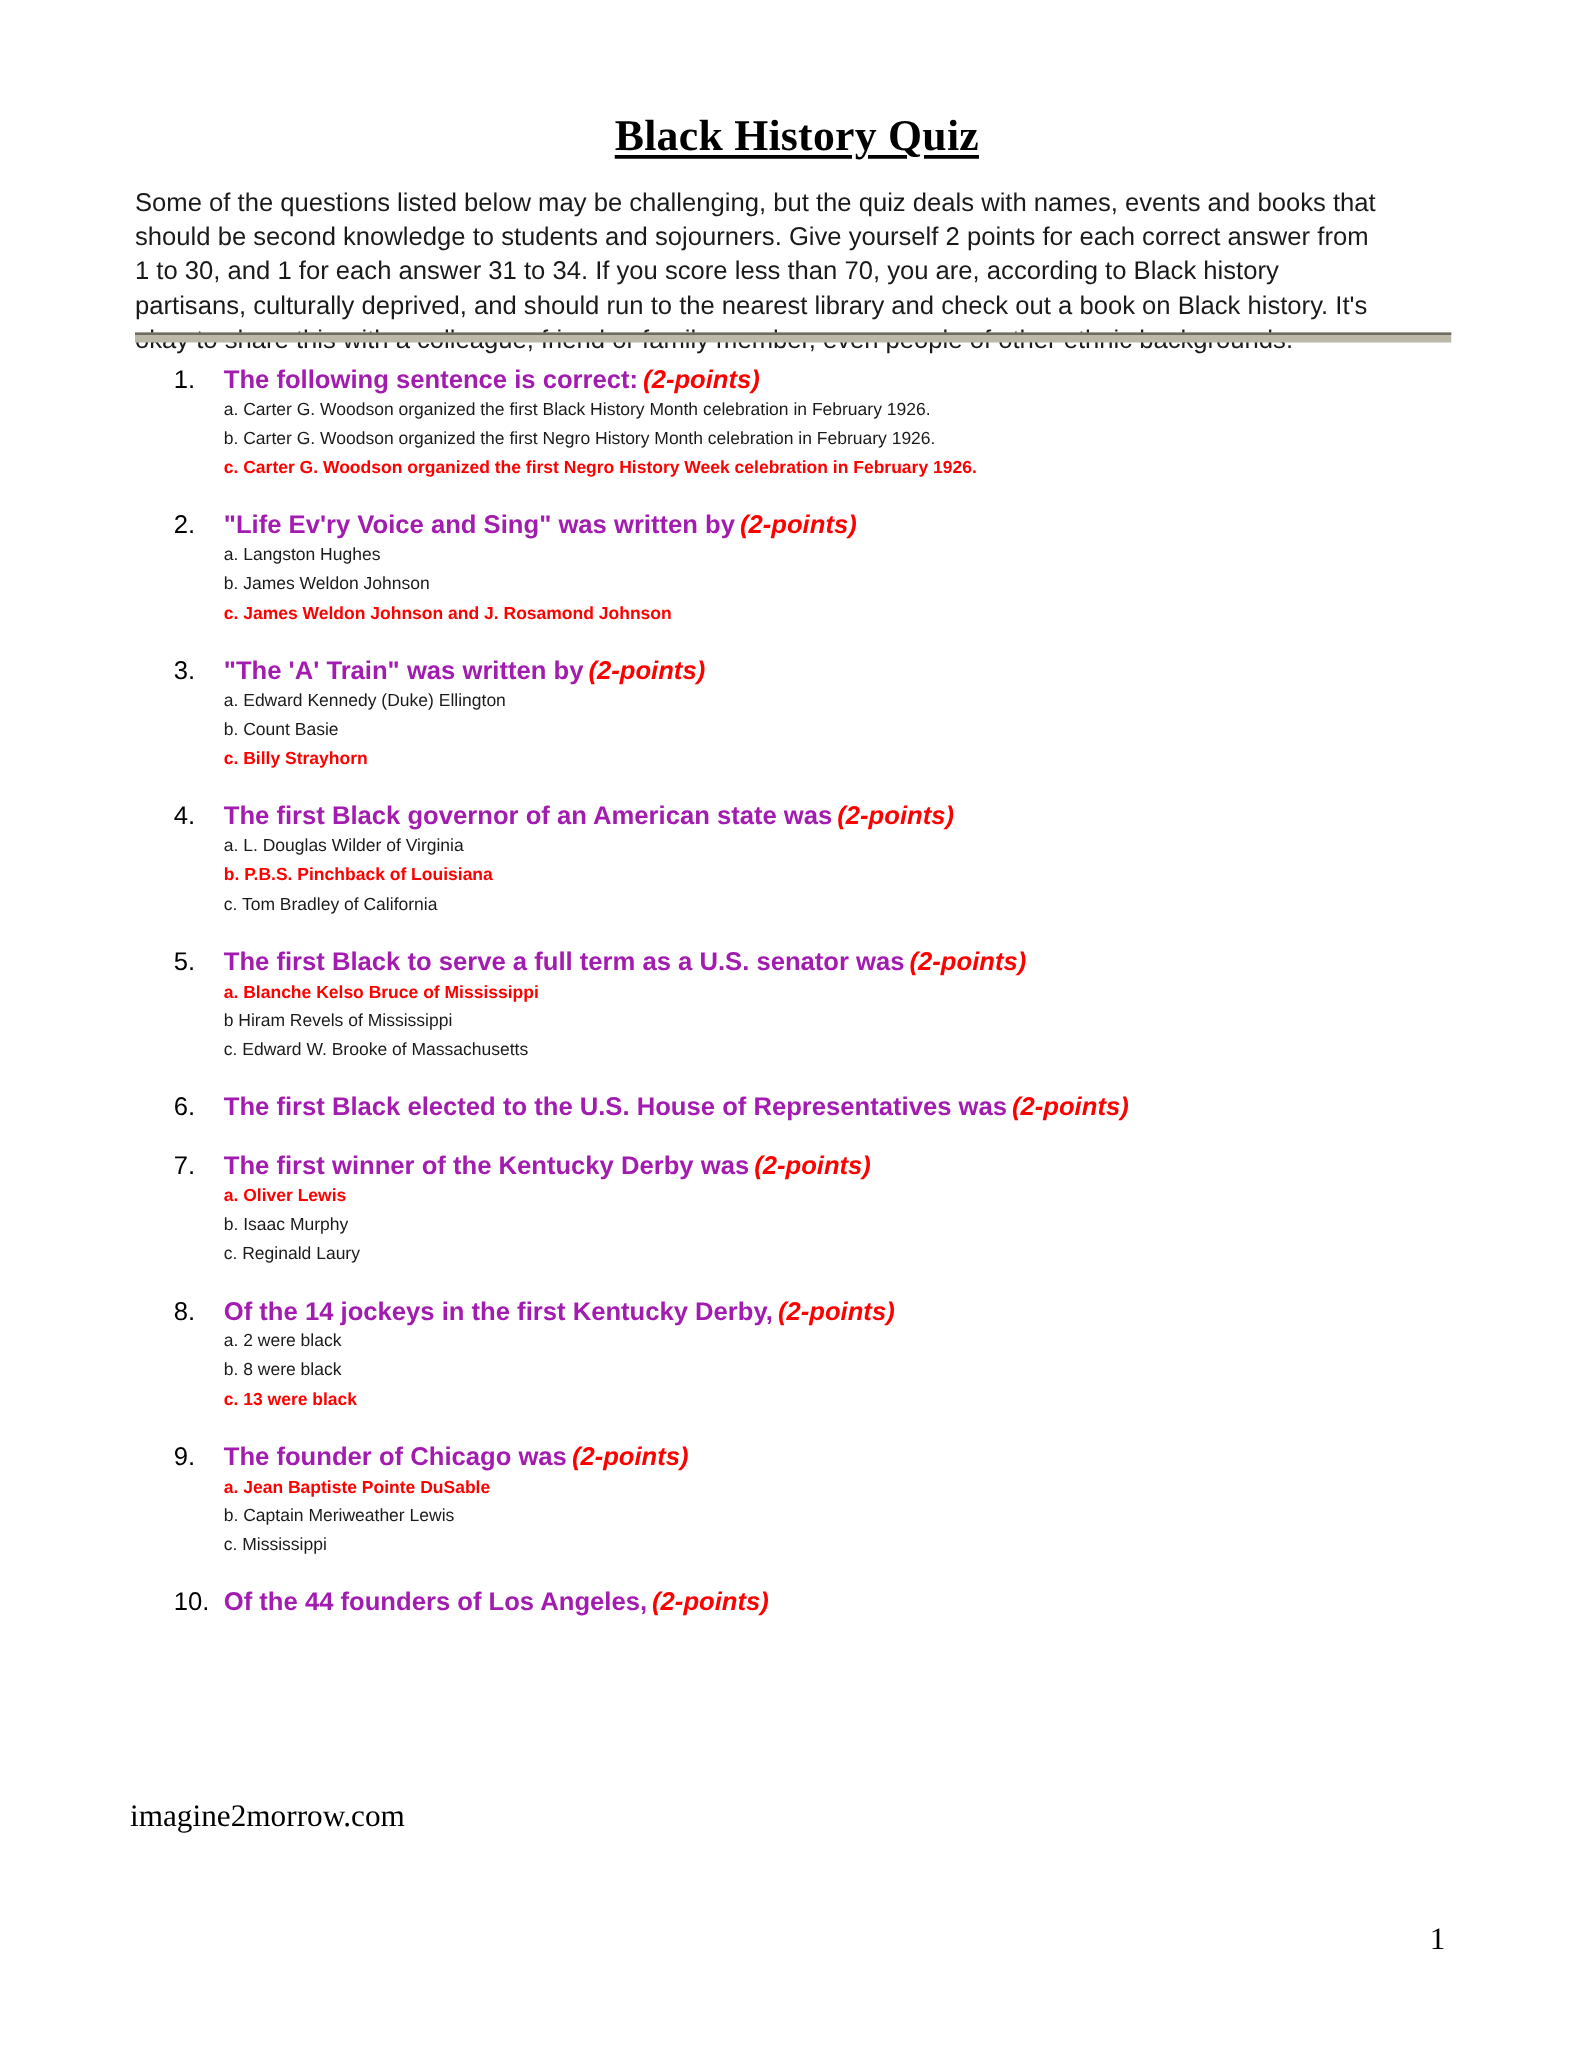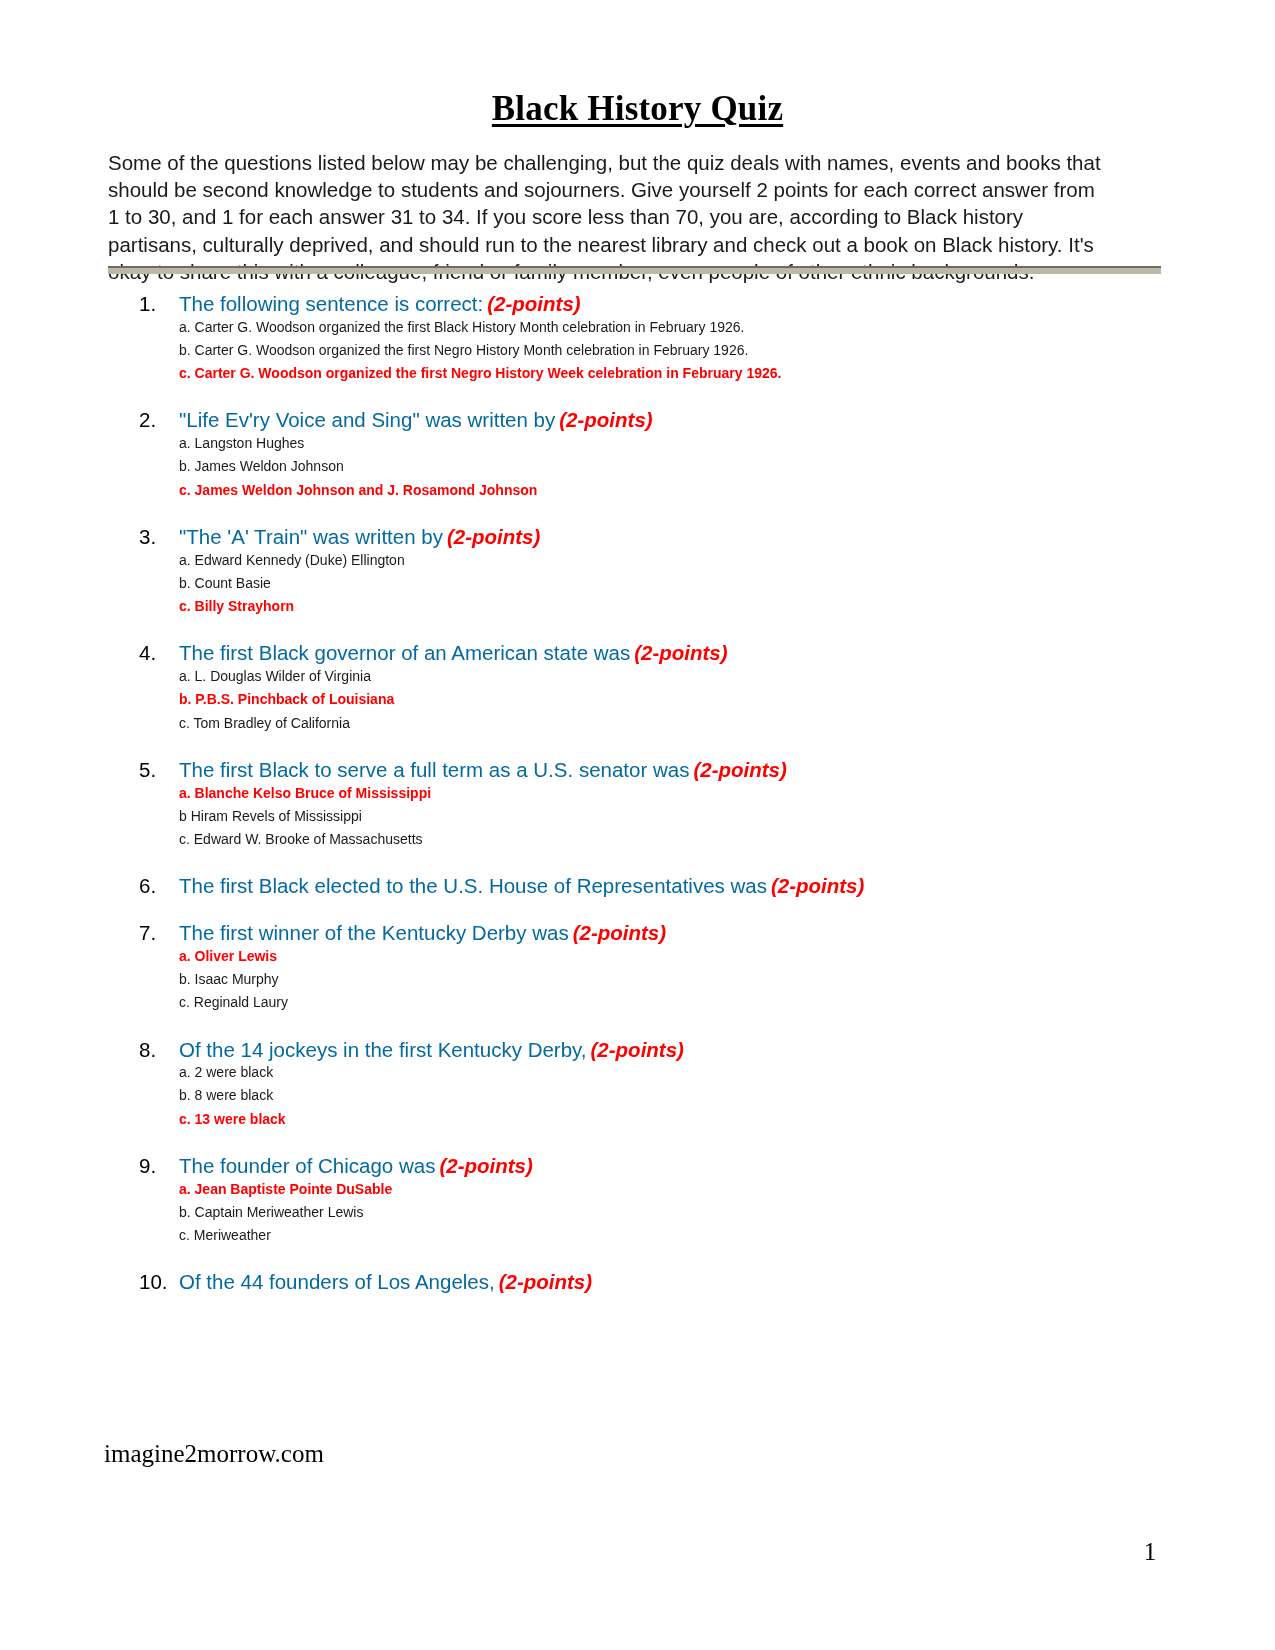--- a/index.html
+++ b/index.html
@@ -87,22 +87,22 @@
     text-align: left;
     font-weight: normal;
     font-size: 20.5px;
     color: #000000;
   }
   .q-number.wide {
     left: 31px;
     width: 40px;
   }
   .q-text {
-    font-weight: normal;
-    color: #0369a1;
+    font-weight: bold;
+    color: #a21caf;
   }
   .q-points {
     font-weight: bold;
     font-style: italic;
     color: #ff0000;
     margin-left: 4px;
     margin-top: 40px;
   }
   .answers {
     padding-left: 71px;
@@ -211,21 +211,21 @@
           <div class="answer">a. 2 were black</div>
           <div class="answer">b. 8 were black</div>
           <div class="answer correct">c. 13 were black</div>
         </div>
       </div>
       <div class="question-block">
         <div class="q-head"><span class="q-number">9.</span><span class="q-text">The founder of Chicago was</span><span class="q-points">(2-points)</span></div>
         <div class="answers">
           <div class="answer correct">a. Jean Baptiste Pointe DuSable</div>
           <div class="answer">b. Captain Meriweather Lewis</div>
-          <div class="answer">c. Meriweather</div>
+          <div class="answer">c. Mississippi</div>
         </div>
       </div>
       <div class="question-block">
         <div class="q-head"><span class="q-number wide">10.</span><span class="q-text">Of the 44 founders of Los Angeles,</span><span class="q-points">(2-points)</span></div>
       </div>
     </div>
 
   <div class="footer-site">imagine2morrow.com</div>
   <div class="footer-pagenum">1</div>
 

